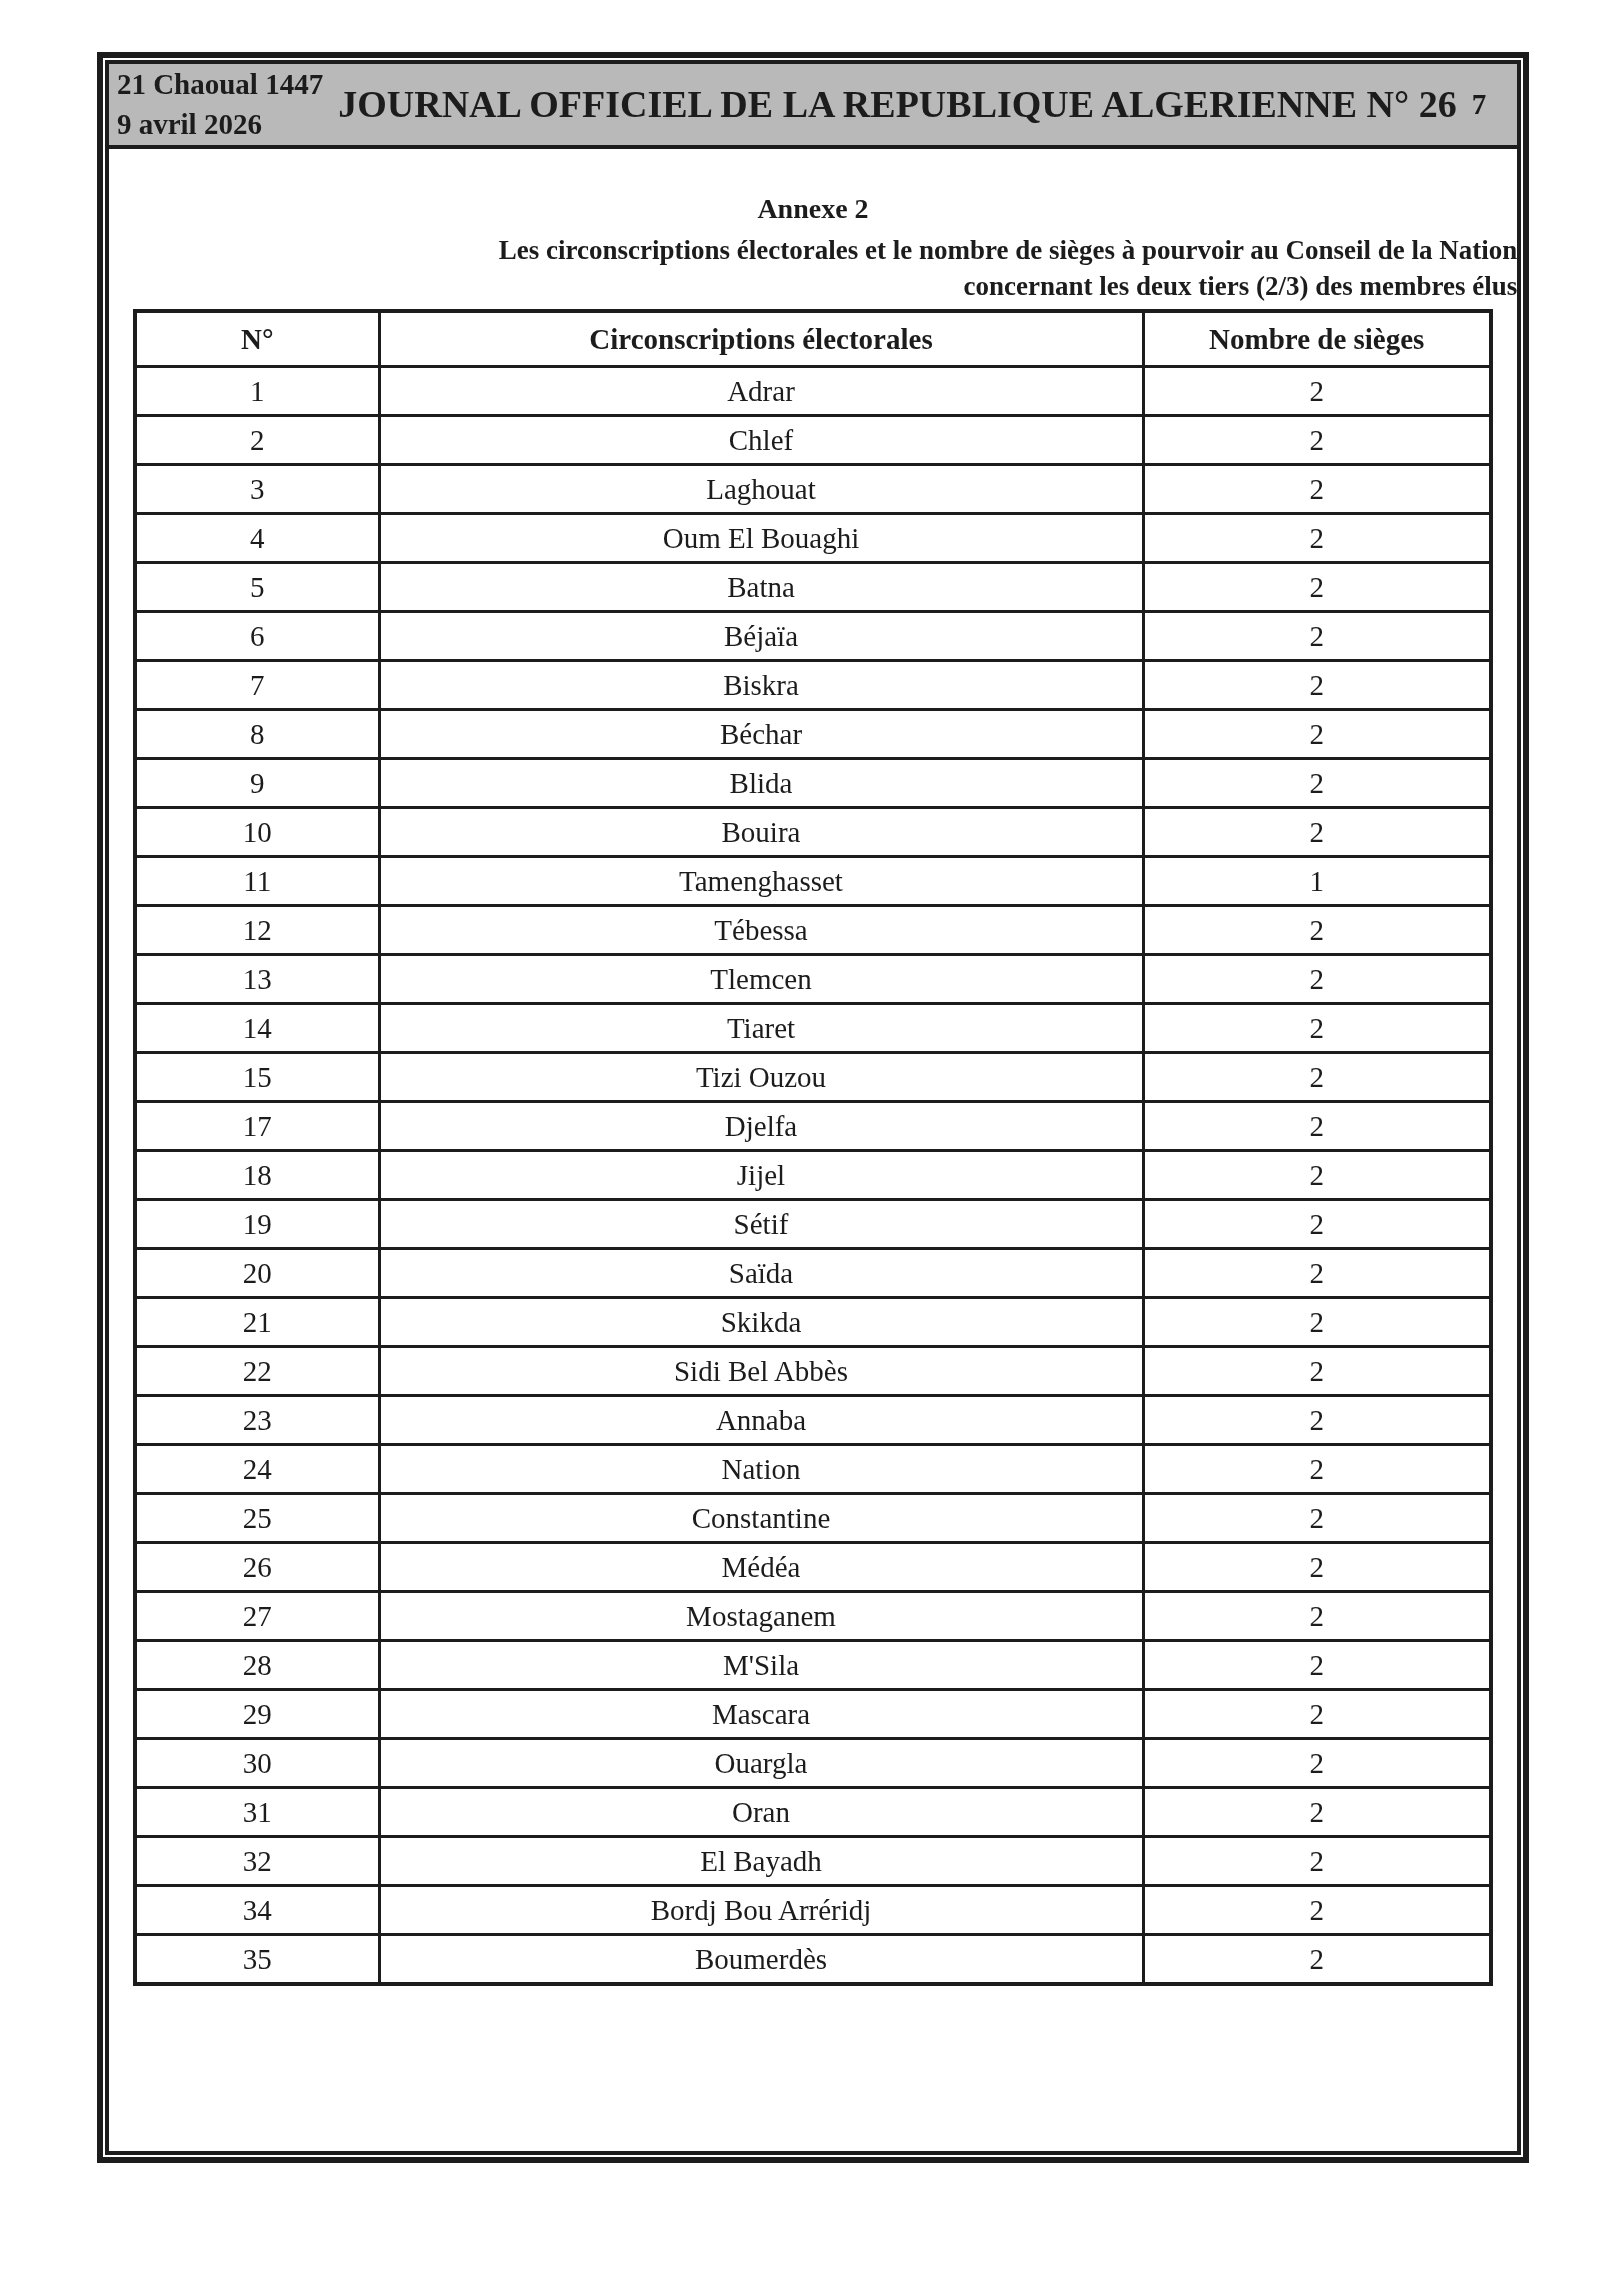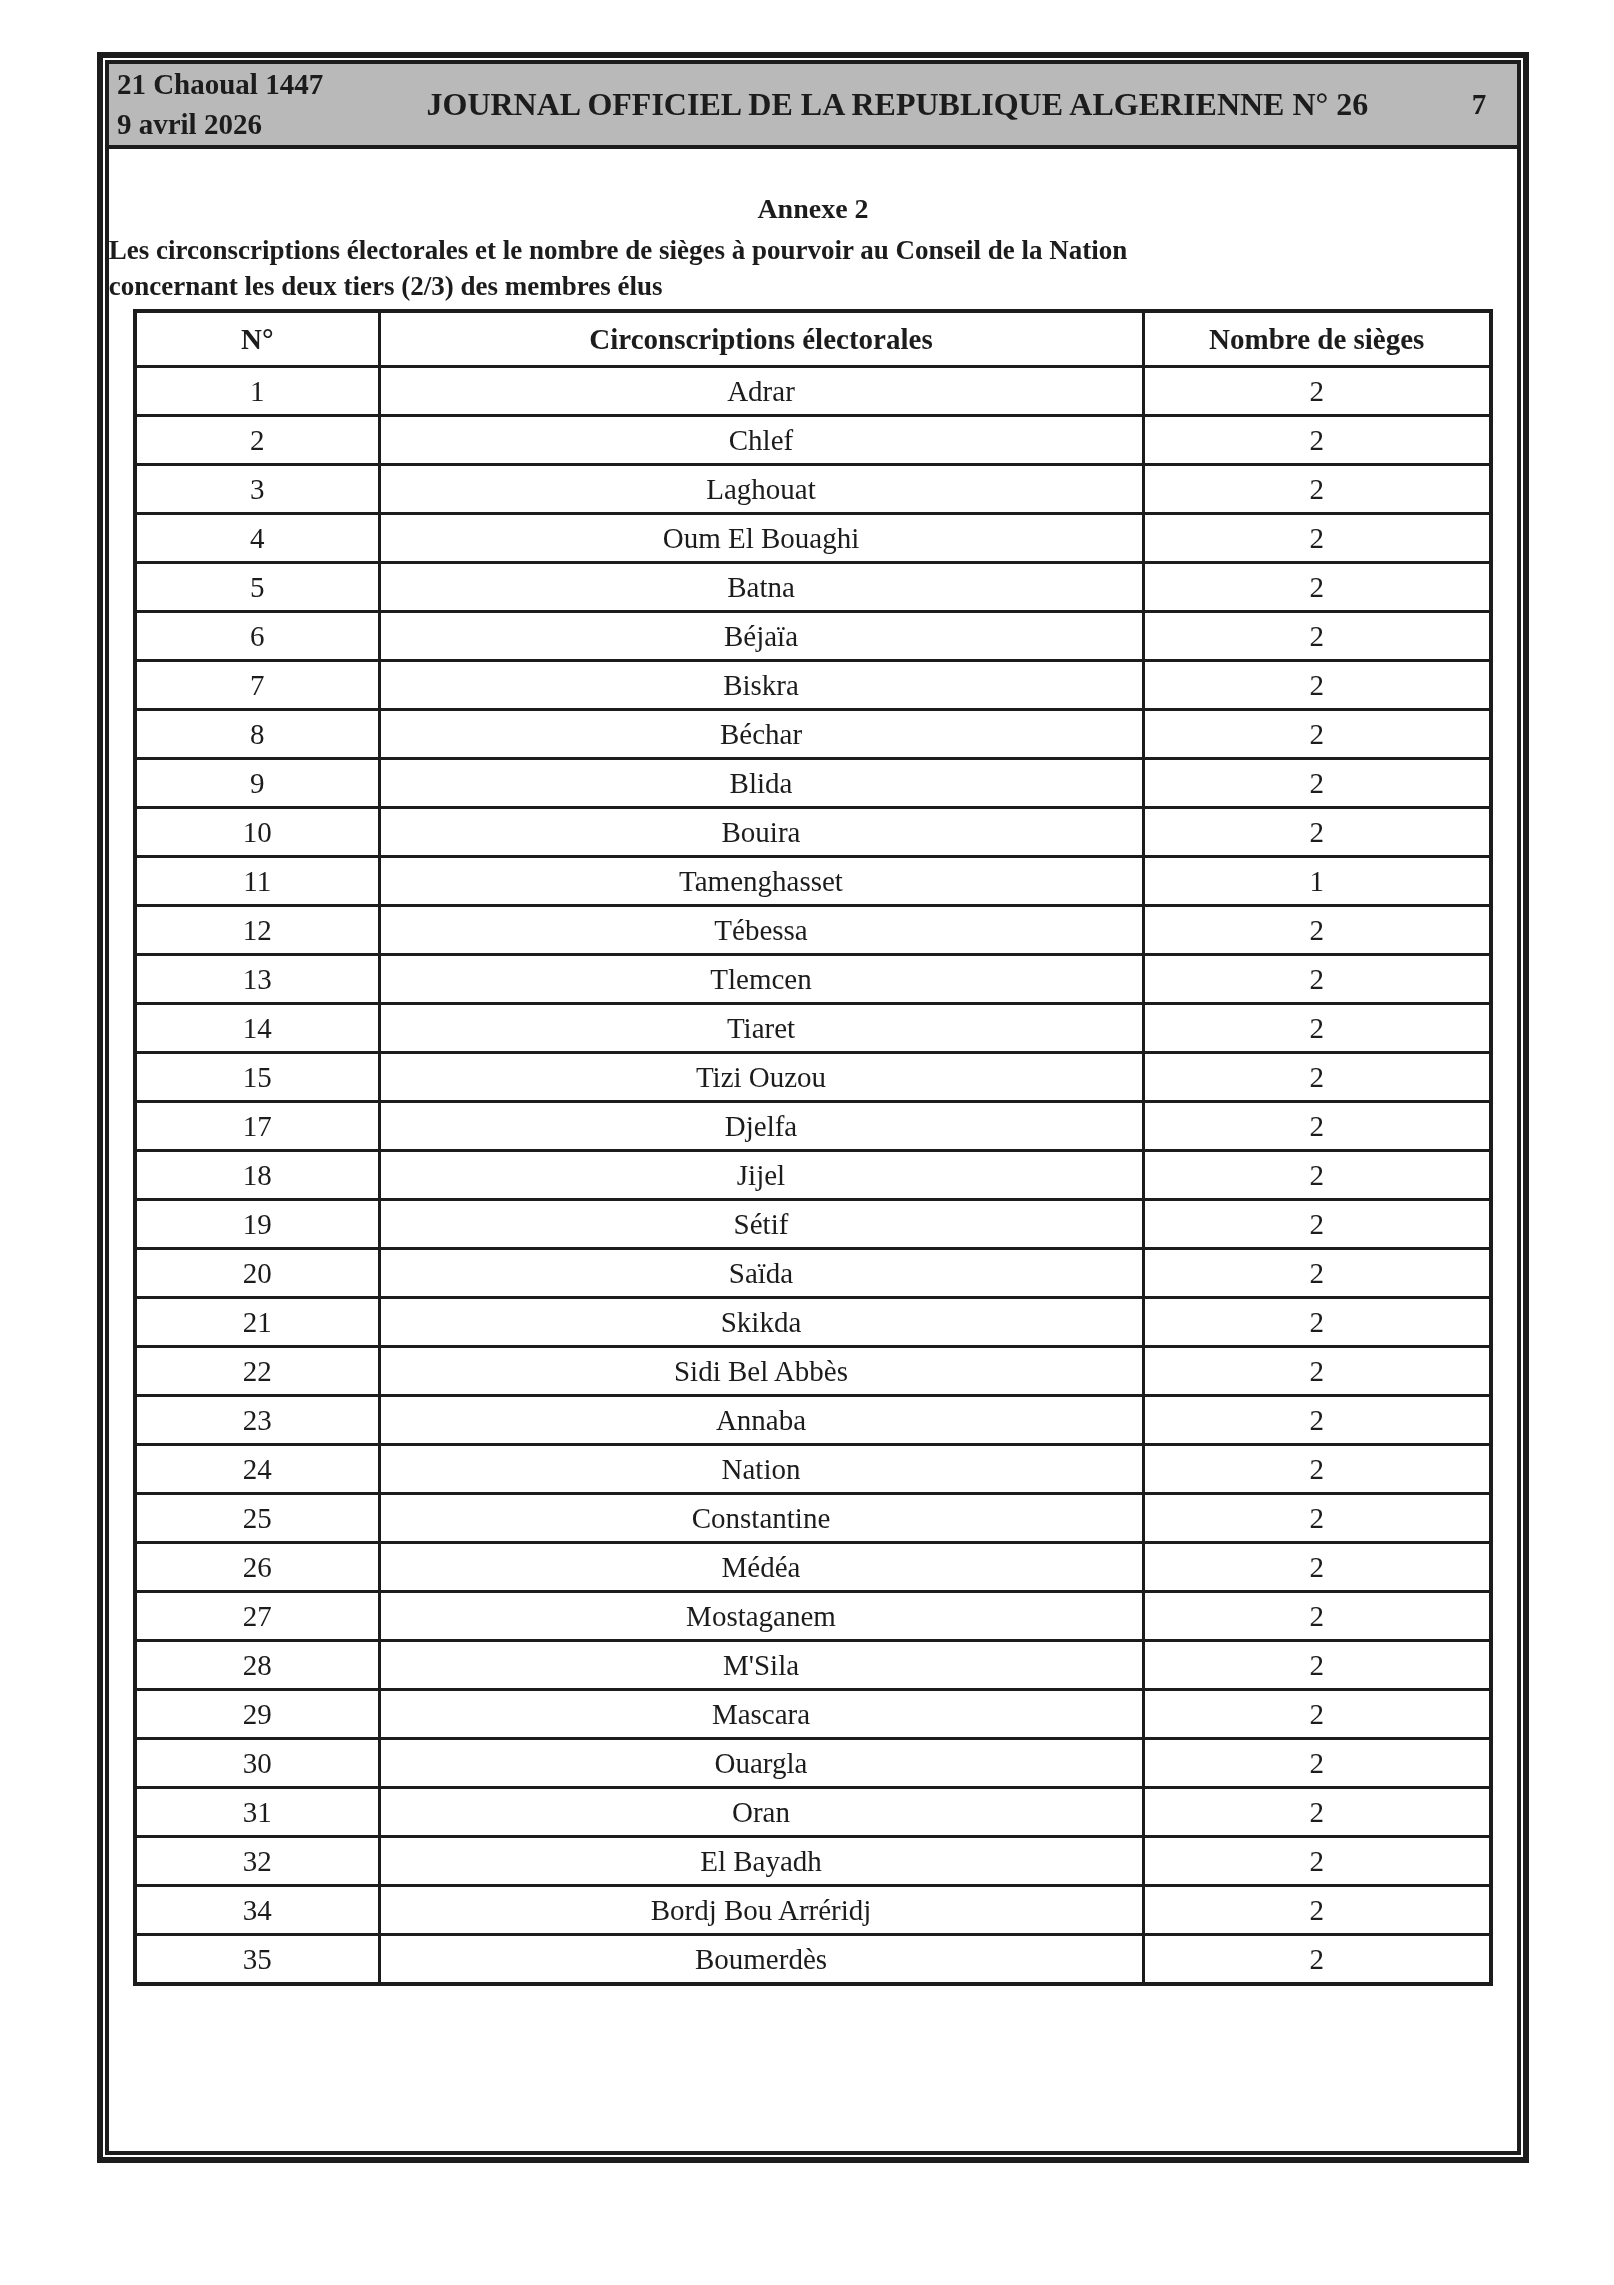--- a/index.html
+++ b/index.html
@@ -45,40 +45,40 @@
   }
   .band-dates {
     padding-left: 8.1px;
     font-size: 29px;
     line-height: 40px;
     white-space: nowrap;
   }
   .band-title {
     flex: 1 1 auto;
     text-align: center;
-    font-size: 32px;
+    font-size: 38px;
     padding: 0 9px;
     white-space: nowrap;
   }
   .band-pagenum {
     padding-right: 31px;
     font-size: 29px;
   }
   
   .annexe-label {
     margin-top: 43px;
     text-align: center;
     font-size: 28px;
     font-weight: bold;
     line-height: 33px;
     font-family: Liberation Serif, serif;
   }
   .doc-title {
     margin-top: 7.2px;
-    text-align: left;
+    text-align: right;
     font-size: 27px;
     font-weight: bold;
     line-height: 36px;
   }
   
   table.seats-table {
     margin: 5.4px auto 0 auto;
     width: 1357px;
     table-layout: fixed;
     border-collapse: collapse;

